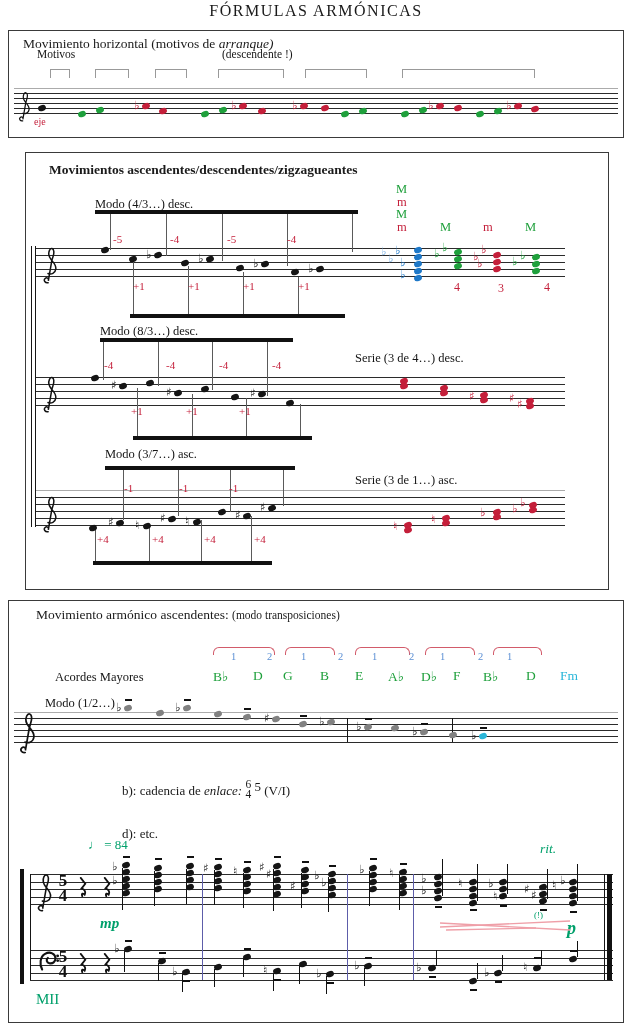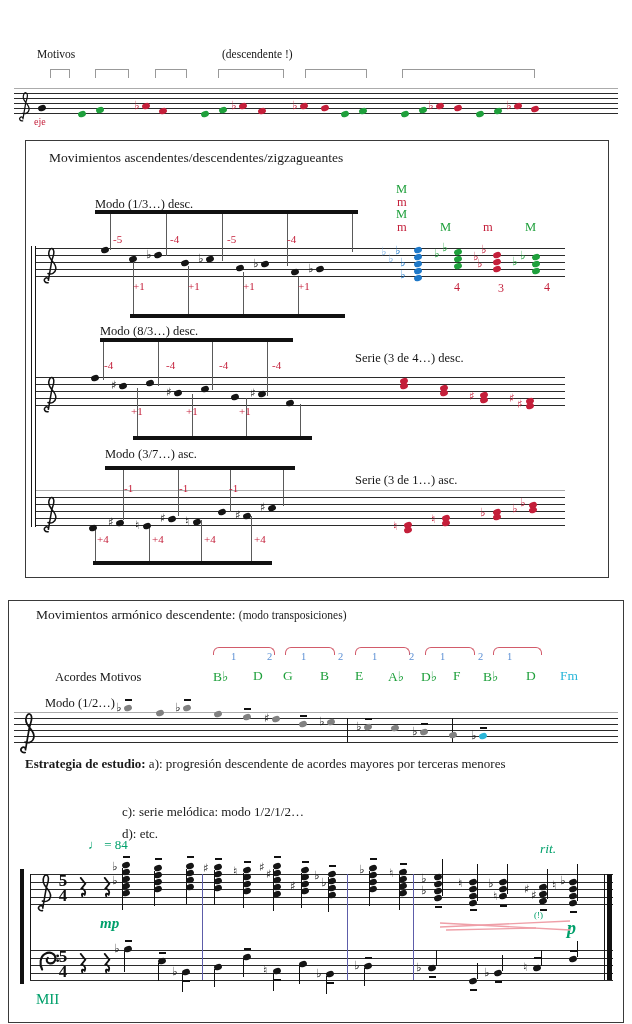--- a/index.html
+++ b/index.html
@@ -1,49 +1,52 @@
 <!DOCTYPE html>
 <html><head>
 <meta charset="utf-8">
 <style>
   html,body{margin:0;padding:0;background:#fff;}
   body{font-family:"Liberation Serif","DejaVu Serif",serif;color:#1a1a1a;}
   .page{position:relative;width:632px;height:1024px;background:#ffffff;overflow:hidden;}
   .title{position:absolute;top:2px;left:0;width:100%;text-align:center;font-size:16px;letter-spacing:1.5px;color:#1a1a1a;}
   .box{position:absolute;border:1px solid #3a3a3a;background:#fff;}
   .box1{left:8px;top:30px;width:614px;height:106px;}
-  .box2{left:25px;top:140px;width:582px;height:436px;}
+  .box2{left:25px;top:152px;width:582px;height:436px;font-weight:bold;}
   .box3{left:8px;top:600px;width:614px;height:421px;}
   .hdr{position:absolute;left:14px;top:5px;font-size:13.5px;white-space:nowrap;}
   .hdr2{position:absolute;left:23px;top:9px;font-size:13.5px;white-space:nowrap;}
   .hdr3{position:absolute;left:27px;top:6px;font-size:13.5px;white-space:nowrap;}
   .h3p{font-size:11.5px;}
   .it{font-style:italic;}
   .bold{font-weight:bold;}
   .estr-line{position:absolute;font-size:13px;white-space:nowrap;}
   .stack{display:inline-block;text-align:center;font-size:11.5px;line-height:10px;vertical-align:-3px;}
   .five{display:inline-block;vertical-align:4px;}
   #layer{position:absolute;left:0;top:0;width:632px;height:1024px;pointer-events:none;}
 </style>
 </head>
 <body>
 
 <div class="page">
-
+  <div class="title">FÓRMULAS ARMÓNICAS</div>
+
+  <div class="box box1">
+    <div class="hdr"><span>Movimiento horizontal (motivos de </span><span class="it">arranque)</span></div>
+  </div>
 
   <div class="box box2">
     <div class="hdr2"><span>Movimientos ascendentes/descendentes/zigzagueantes</span></div>
   </div>
 
   <div class="box box3">
-    <div class="hdr3"><span>Movimientos armónico descendente:</span> <span class="h3p">(modo transposiciones)</span></div>
+    <div class="hdr3"><span>Movimiento armónico ascendentes:</span> <span class="h3p">(modo transposiciones)</span></div>
   </div>
 
-  <div class="estr-line" style="left:25px;top:756px;"><span class="bold">Estrategia de estudio:</span> <span>a): progresión descendente de acordes mayores por terceras menores</span></div>
-  <div class="estr-line" style="left:122px;top:804px;"><span>c): serie melódica: modo 1/2/1/2…</span></div>
+  <div class="estr-line" style="left:122px;top:779px;"><span>b): cadencia de </span><span class="it">enlace: </span><span class="stack"><span>6</span><br><span>4</span></span> <span class="five">5</span><span> (V/I)</span></div>
   <div class="estr-line" style="left:122px;top:826px;"><span>d): etc.</span></div>
 
   <div id="layer">
       <div style="position: absolute; left: 14px; top: 93px; width: 604px; height: 1px; background: rgb(43, 43, 43);"></div>
       <div style="position: absolute; left: 14px; top: 98px; width: 604px; height: 1px; background: rgb(43, 43, 43);"></div>
       <div style="position: absolute; left: 14px; top: 103px; width: 604px; height: 1px; background: rgb(43, 43, 43);"></div>
       <div style="position: absolute; left: 14px; top: 108px; width: 604px; height: 1px; background: rgb(43, 43, 43);"></div>
       <div style="position: absolute; left: 14px; top: 113px; width: 604px; height: 1px; background: rgb(43, 43, 43);"></div>
       <div style="position: absolute; left: 14px; top: 88px; width: 604px; height: 1px; background: rgb(171, 171, 171);"></div>
       <div style="position: absolute; left: 36px; top: 248px; width: 529px; height: 1px; background: rgb(43, 43, 43);"></div>
@@ -426,21 +429,21 @@
       <div style="position: absolute; left: 124.5px; top: 699px; width: 7px; height: 1.6px; background: rgb(17, 17, 17);"></div>
       <div style="position: absolute; left: 183.5px; top: 699px; width: 7px; height: 1.6px; background: rgb(17, 17, 17);"></div>
       <div style="position: absolute; left: 243.5px; top: 708px; width: 7px; height: 1.6px; background: rgb(17, 17, 17);"></div>
       <div style="position: absolute; left: 299.5px; top: 715px; width: 7px; height: 1.6px; background: rgb(17, 17, 17);"></div>
       <div style="position: absolute; left: 364.5px; top: 718px; width: 7px; height: 1.6px; background: rgb(17, 17, 17);"></div>
       <div style="position: absolute; left: 420.5px; top: 723px; width: 7px; height: 1.6px; background: rgb(17, 17, 17);"></div>
       <div style="position: absolute; left: 479.5px; top: 727px; width: 7px; height: 1.6px; background: rgb(17, 17, 17);"></div>
       <span style="position: absolute; left: 37px; top: 48px; font-size: 11.5px; white-space: nowrap; color: rgb(21, 21, 21); font-family: &quot;Liberation Serif&quot;, &quot;DejaVu Serif&quot;, &quot;DejaVu Sans&quot;, serif;">Motivos</span>
       <span style="position: absolute; left: 222px; top: 48px; font-size: 11.5px; white-space: nowrap; color: rgb(21, 21, 21); font-family: &quot;Liberation Serif&quot;, &quot;DejaVu Serif&quot;, &quot;DejaVu Sans&quot;, serif;">(descendente !)</span>
       <span style="position: absolute; left: 34px; top: 116px; font-size: 10px; white-space: nowrap; color: rgb(196, 31, 58); font-family: &quot;Liberation Serif&quot;, &quot;DejaVu Serif&quot;, &quot;DejaVu Sans&quot;, serif;">eje</span>
-      <span style="position: absolute; left: 95px; top: 197px; font-size: 12.5px; white-space: nowrap; color: rgb(21, 21, 21); font-family: &quot;Liberation Serif&quot;, &quot;DejaVu Serif&quot;, &quot;DejaVu Sans&quot;, serif;">Modo (1/3…) desc.</span>
+      <span style="position: absolute; left: 95px; top: 197px; font-size: 12.5px; white-space: nowrap; color: rgb(21, 21, 21); font-family: &quot;Liberation Serif&quot;, &quot;DejaVu Serif&quot;, &quot;DejaVu Sans&quot;, serif;">Modo (4/3…) desc.</span>
       <span style="position: absolute; left: 113px; top: 233px; font-size: 11px; white-space: nowrap; color: rgb(196, 31, 58); font-family: &quot;Liberation Serif&quot;, &quot;DejaVu Serif&quot;, &quot;DejaVu Sans&quot;, serif;">-5</span>
       <span style="position: absolute; left: 170px; top: 233px; font-size: 11px; white-space: nowrap; color: rgb(196, 31, 58); font-family: &quot;Liberation Serif&quot;, &quot;DejaVu Serif&quot;, &quot;DejaVu Sans&quot;, serif;">-4</span>
       <span style="position: absolute; left: 227px; top: 233px; font-size: 11px; white-space: nowrap; color: rgb(196, 31, 58); font-family: &quot;Liberation Serif&quot;, &quot;DejaVu Serif&quot;, &quot;DejaVu Sans&quot;, serif;">-5</span>
       <span style="position: absolute; left: 287px; top: 233px; font-size: 11px; white-space: nowrap; color: rgb(196, 31, 58); font-family: &quot;Liberation Serif&quot;, &quot;DejaVu Serif&quot;, &quot;DejaVu Sans&quot;, serif;">-4</span>
       <span style="position: absolute; left: 133px; top: 280px; font-size: 11px; white-space: nowrap; color: rgb(196, 31, 58); font-family: &quot;Liberation Serif&quot;, &quot;DejaVu Serif&quot;, &quot;DejaVu Sans&quot;, serif;">+1</span>
       <span style="position: absolute; left: 188px; top: 280px; font-size: 11px; white-space: nowrap; color: rgb(196, 31, 58); font-family: &quot;Liberation Serif&quot;, &quot;DejaVu Serif&quot;, &quot;DejaVu Sans&quot;, serif;">+1</span>
       <span style="position: absolute; left: 243px; top: 280px; font-size: 11px; white-space: nowrap; color: rgb(196, 31, 58); font-family: &quot;Liberation Serif&quot;, &quot;DejaVu Serif&quot;, &quot;DejaVu Sans&quot;, serif;">+1</span>
       <span style="position: absolute; left: 298px; top: 280px; font-size: 11px; white-space: nowrap; color: rgb(196, 31, 58); font-family: &quot;Liberation Serif&quot;, &quot;DejaVu Serif&quot;, &quot;DejaVu Sans&quot;, serif;">+1</span>
       <span style="position: absolute; left: 396px; top: 182px; font-size: 12.5px; white-space: nowrap; color: rgb(31, 160, 60); font-family: &quot;Liberation Serif&quot;, &quot;DejaVu Serif&quot;, &quot;DejaVu Sans&quot;, serif;">M</span>
       <span style="position: absolute; left: 397px; top: 195px; font-size: 12.5px; white-space: nowrap; color: rgb(196, 31, 58); font-family: &quot;Liberation Serif&quot;, &quot;DejaVu Serif&quot;, &quot;DejaVu Sans&quot;, serif;">m</span>
@@ -463,21 +466,21 @@
       <span style="position: absolute; left: 355px; top: 351px; font-size: 12.5px; white-space: nowrap; color: rgb(21, 21, 21); font-family: &quot;Liberation Serif&quot;, &quot;DejaVu Serif&quot;, &quot;DejaVu Sans&quot;, serif;">Serie (3 de 4…) desc.</span>
       <span style="position: absolute; left: 105px; top: 447px; font-size: 12.5px; white-space: nowrap; color: rgb(21, 21, 21); font-family: &quot;Liberation Serif&quot;, &quot;DejaVu Serif&quot;, &quot;DejaVu Sans&quot;, serif;">Modo (3/7…) asc.</span>
       <span style="position: absolute; left: 124px; top: 482px; font-size: 11px; white-space: nowrap; color: rgb(196, 31, 58); font-family: &quot;Liberation Serif&quot;, &quot;DejaVu Serif&quot;, &quot;DejaVu Sans&quot;, serif;">-1</span>
       <span style="position: absolute; left: 179px; top: 482px; font-size: 11px; white-space: nowrap; color: rgb(196, 31, 58); font-family: &quot;Liberation Serif&quot;, &quot;DejaVu Serif&quot;, &quot;DejaVu Sans&quot;, serif;">-1</span>
       <span style="position: absolute; left: 229px; top: 482px; font-size: 11px; white-space: nowrap; color: rgb(196, 31, 58); font-family: &quot;Liberation Serif&quot;, &quot;DejaVu Serif&quot;, &quot;DejaVu Sans&quot;, serif;">-1</span>
       <span style="position: absolute; left: 97px; top: 533px; font-size: 11px; white-space: nowrap; color: rgb(196, 31, 58); font-family: &quot;Liberation Serif&quot;, &quot;DejaVu Serif&quot;, &quot;DejaVu Sans&quot;, serif;">+4</span>
       <span style="position: absolute; left: 152px; top: 533px; font-size: 11px; white-space: nowrap; color: rgb(196, 31, 58); font-family: &quot;Liberation Serif&quot;, &quot;DejaVu Serif&quot;, &quot;DejaVu Sans&quot;, serif;">+4</span>
       <span style="position: absolute; left: 204px; top: 533px; font-size: 11px; white-space: nowrap; color: rgb(196, 31, 58); font-family: &quot;Liberation Serif&quot;, &quot;DejaVu Serif&quot;, &quot;DejaVu Sans&quot;, serif;">+4</span>
       <span style="position: absolute; left: 254px; top: 533px; font-size: 11px; white-space: nowrap; color: rgb(196, 31, 58); font-family: &quot;Liberation Serif&quot;, &quot;DejaVu Serif&quot;, &quot;DejaVu Sans&quot;, serif;">+4</span>
       <span style="position: absolute; left: 355px; top: 473px; font-size: 12.5px; white-space: nowrap; color: rgb(21, 21, 21); font-family: &quot;Liberation Serif&quot;, &quot;DejaVu Serif&quot;, &quot;DejaVu Sans&quot;, serif;">Serie (3 de 1…) asc.</span>
-      <span style="position: absolute; left: 55px; top: 670px; font-size: 12.5px; white-space: nowrap; color: rgb(21, 21, 21); font-family: &quot;Liberation Serif&quot;, &quot;DejaVu Serif&quot;, &quot;DejaVu Sans&quot;, serif;">Acordes Motivos</span>
+      <span style="position: absolute; left: 55px; top: 670px; font-size: 12.5px; white-space: nowrap; color: rgb(21, 21, 21); font-family: &quot;Liberation Serif&quot;, &quot;DejaVu Serif&quot;, &quot;DejaVu Sans&quot;, serif;">Acordes Mayores</span>
       <span style="position: absolute; left: 213px; top: 668px; font-size: 13.5px; white-space: nowrap; color: rgb(31, 160, 60); font-family: &quot;Liberation Serif&quot;, &quot;DejaVu Serif&quot;, &quot;DejaVu Sans&quot;, serif;">B♭</span>
       <span style="position: absolute; left: 253px; top: 668px; font-size: 13.5px; white-space: nowrap; color: rgb(31, 160, 60); font-family: &quot;Liberation Serif&quot;, &quot;DejaVu Serif&quot;, &quot;DejaVu Sans&quot;, serif;">D</span>
       <span style="position: absolute; left: 283px; top: 668px; font-size: 13.5px; white-space: nowrap; color: rgb(31, 160, 60); font-family: &quot;Liberation Serif&quot;, &quot;DejaVu Serif&quot;, &quot;DejaVu Sans&quot;, serif;">G</span>
       <span style="position: absolute; left: 320px; top: 668px; font-size: 13.5px; white-space: nowrap; color: rgb(31, 160, 60); font-family: &quot;Liberation Serif&quot;, &quot;DejaVu Serif&quot;, &quot;DejaVu Sans&quot;, serif;">B</span>
       <span style="position: absolute; left: 355px; top: 668px; font-size: 13.5px; white-space: nowrap; color: rgb(31, 160, 60); font-family: &quot;Liberation Serif&quot;, &quot;DejaVu Serif&quot;, &quot;DejaVu Sans&quot;, serif;">E</span>
       <span style="position: absolute; left: 388px; top: 668px; font-size: 13.5px; white-space: nowrap; color: rgb(31, 160, 60); font-family: &quot;Liberation Serif&quot;, &quot;DejaVu Serif&quot;, &quot;DejaVu Sans&quot;, serif;">A♭</span>
       <span style="position: absolute; left: 421px; top: 668px; font-size: 13.5px; white-space: nowrap; color: rgb(31, 160, 60); font-family: &quot;Liberation Serif&quot;, &quot;DejaVu Serif&quot;, &quot;DejaVu Sans&quot;, serif;">D♭</span>
       <span style="position: absolute; left: 453px; top: 668px; font-size: 13.5px; white-space: nowrap; color: rgb(31, 160, 60); font-family: &quot;Liberation Serif&quot;, &quot;DejaVu Serif&quot;, &quot;DejaVu Sans&quot;, serif;">F</span>
       <span style="position: absolute; left: 483px; top: 668px; font-size: 13.5px; white-space: nowrap; color: rgb(31, 160, 60); font-family: &quot;Liberation Serif&quot;, &quot;DejaVu Serif&quot;, &quot;DejaVu Sans&quot;, serif;">B♭</span>
       <span style="position: absolute; left: 526px; top: 668px; font-size: 13.5px; white-space: nowrap; color: rgb(31, 160, 60); font-family: &quot;Liberation Serif&quot;, &quot;DejaVu Serif&quot;, &quot;DejaVu Sans&quot;, serif;">D</span>

